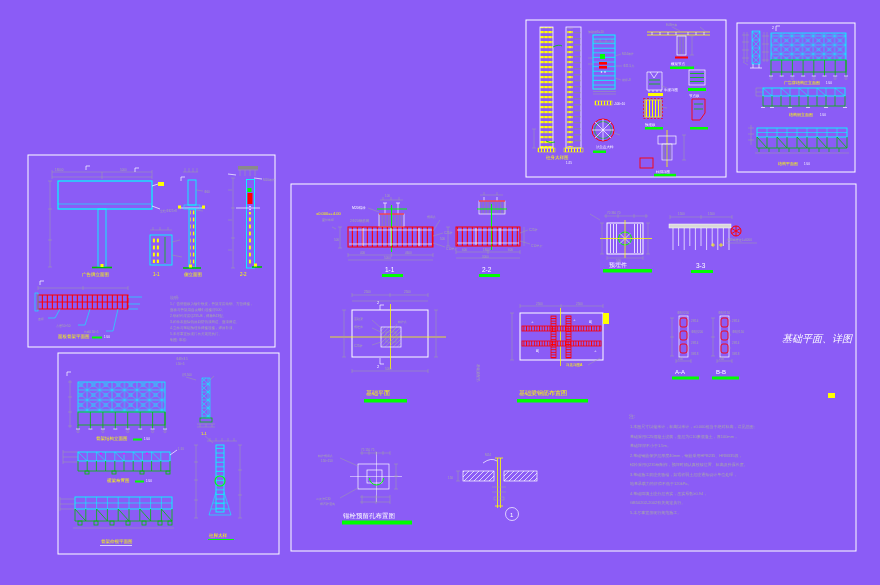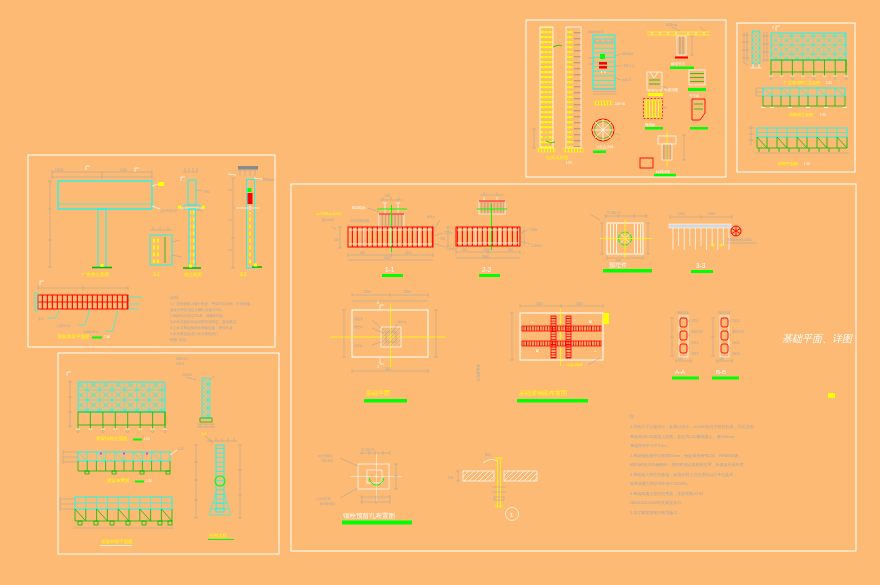--- a/index.html
+++ b/index.html
@@ -1,16 +1,16 @@
 <!DOCTYPE html>
 <html><head>
 <meta charset="utf-8">
 <style>
   html,body{margin:0;padding:0;background:#000;}
-  #canvas{position:relative;width:880px;height:585px;background:#fdba74;overflow:hidden;}
+  #canvas{position:relative;width:880px;height:585px;background:#8b5cf6;overflow:hidden;}
   svg{position:absolute;left:0;top:0;font-family:"Liberation Sans",sans-serif;}
   .pb{fill:none;stroke:#ffffff;stroke-width:1;}
   .wl{stroke:#ffffff;stroke-width:0.7;fill:none;}
   .wl2{stroke:#ffffff;stroke-width:1;fill:none;}
   .gl{stroke:#a0a0a0;stroke-width:0.5;fill:none;}
   .cl{stroke:#00ffff;stroke-width:0.9;fill:none;}
   .cl2{stroke:#00ffff;stroke-width:0.6;fill:none;}
   .rl{stroke:#ff0000;stroke-width:0.9;fill:none;}
   .grl{stroke:#00c000;stroke-width:0.8;fill:none;}
   .bgl{stroke:#00ff00;stroke-width:1;fill:none;}

